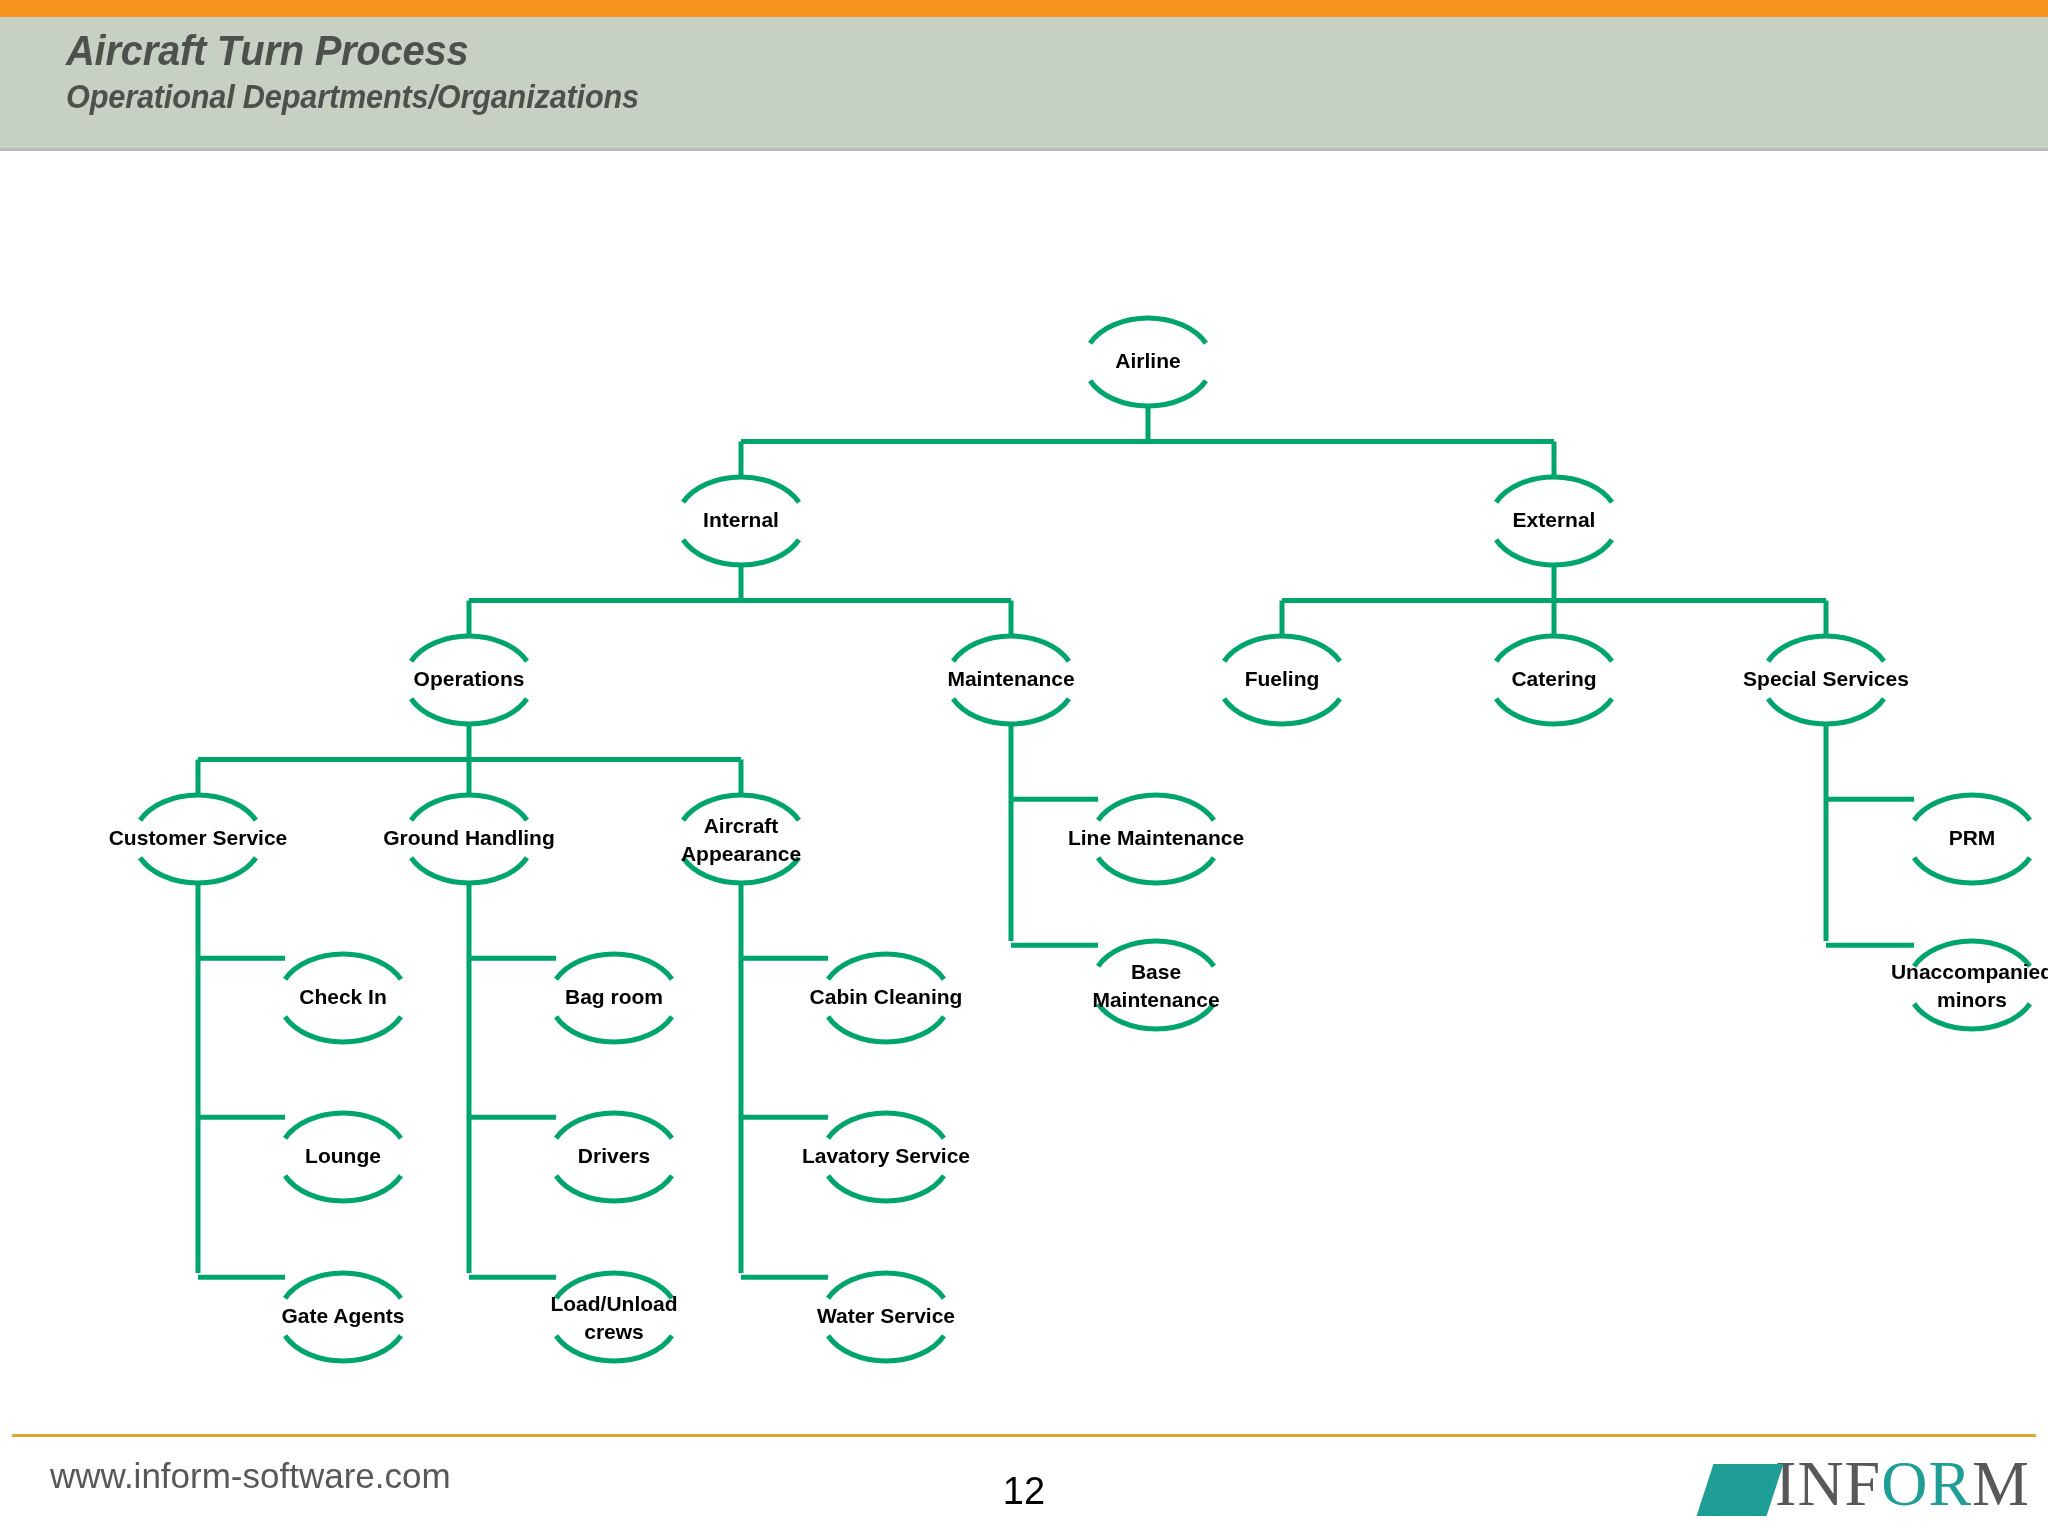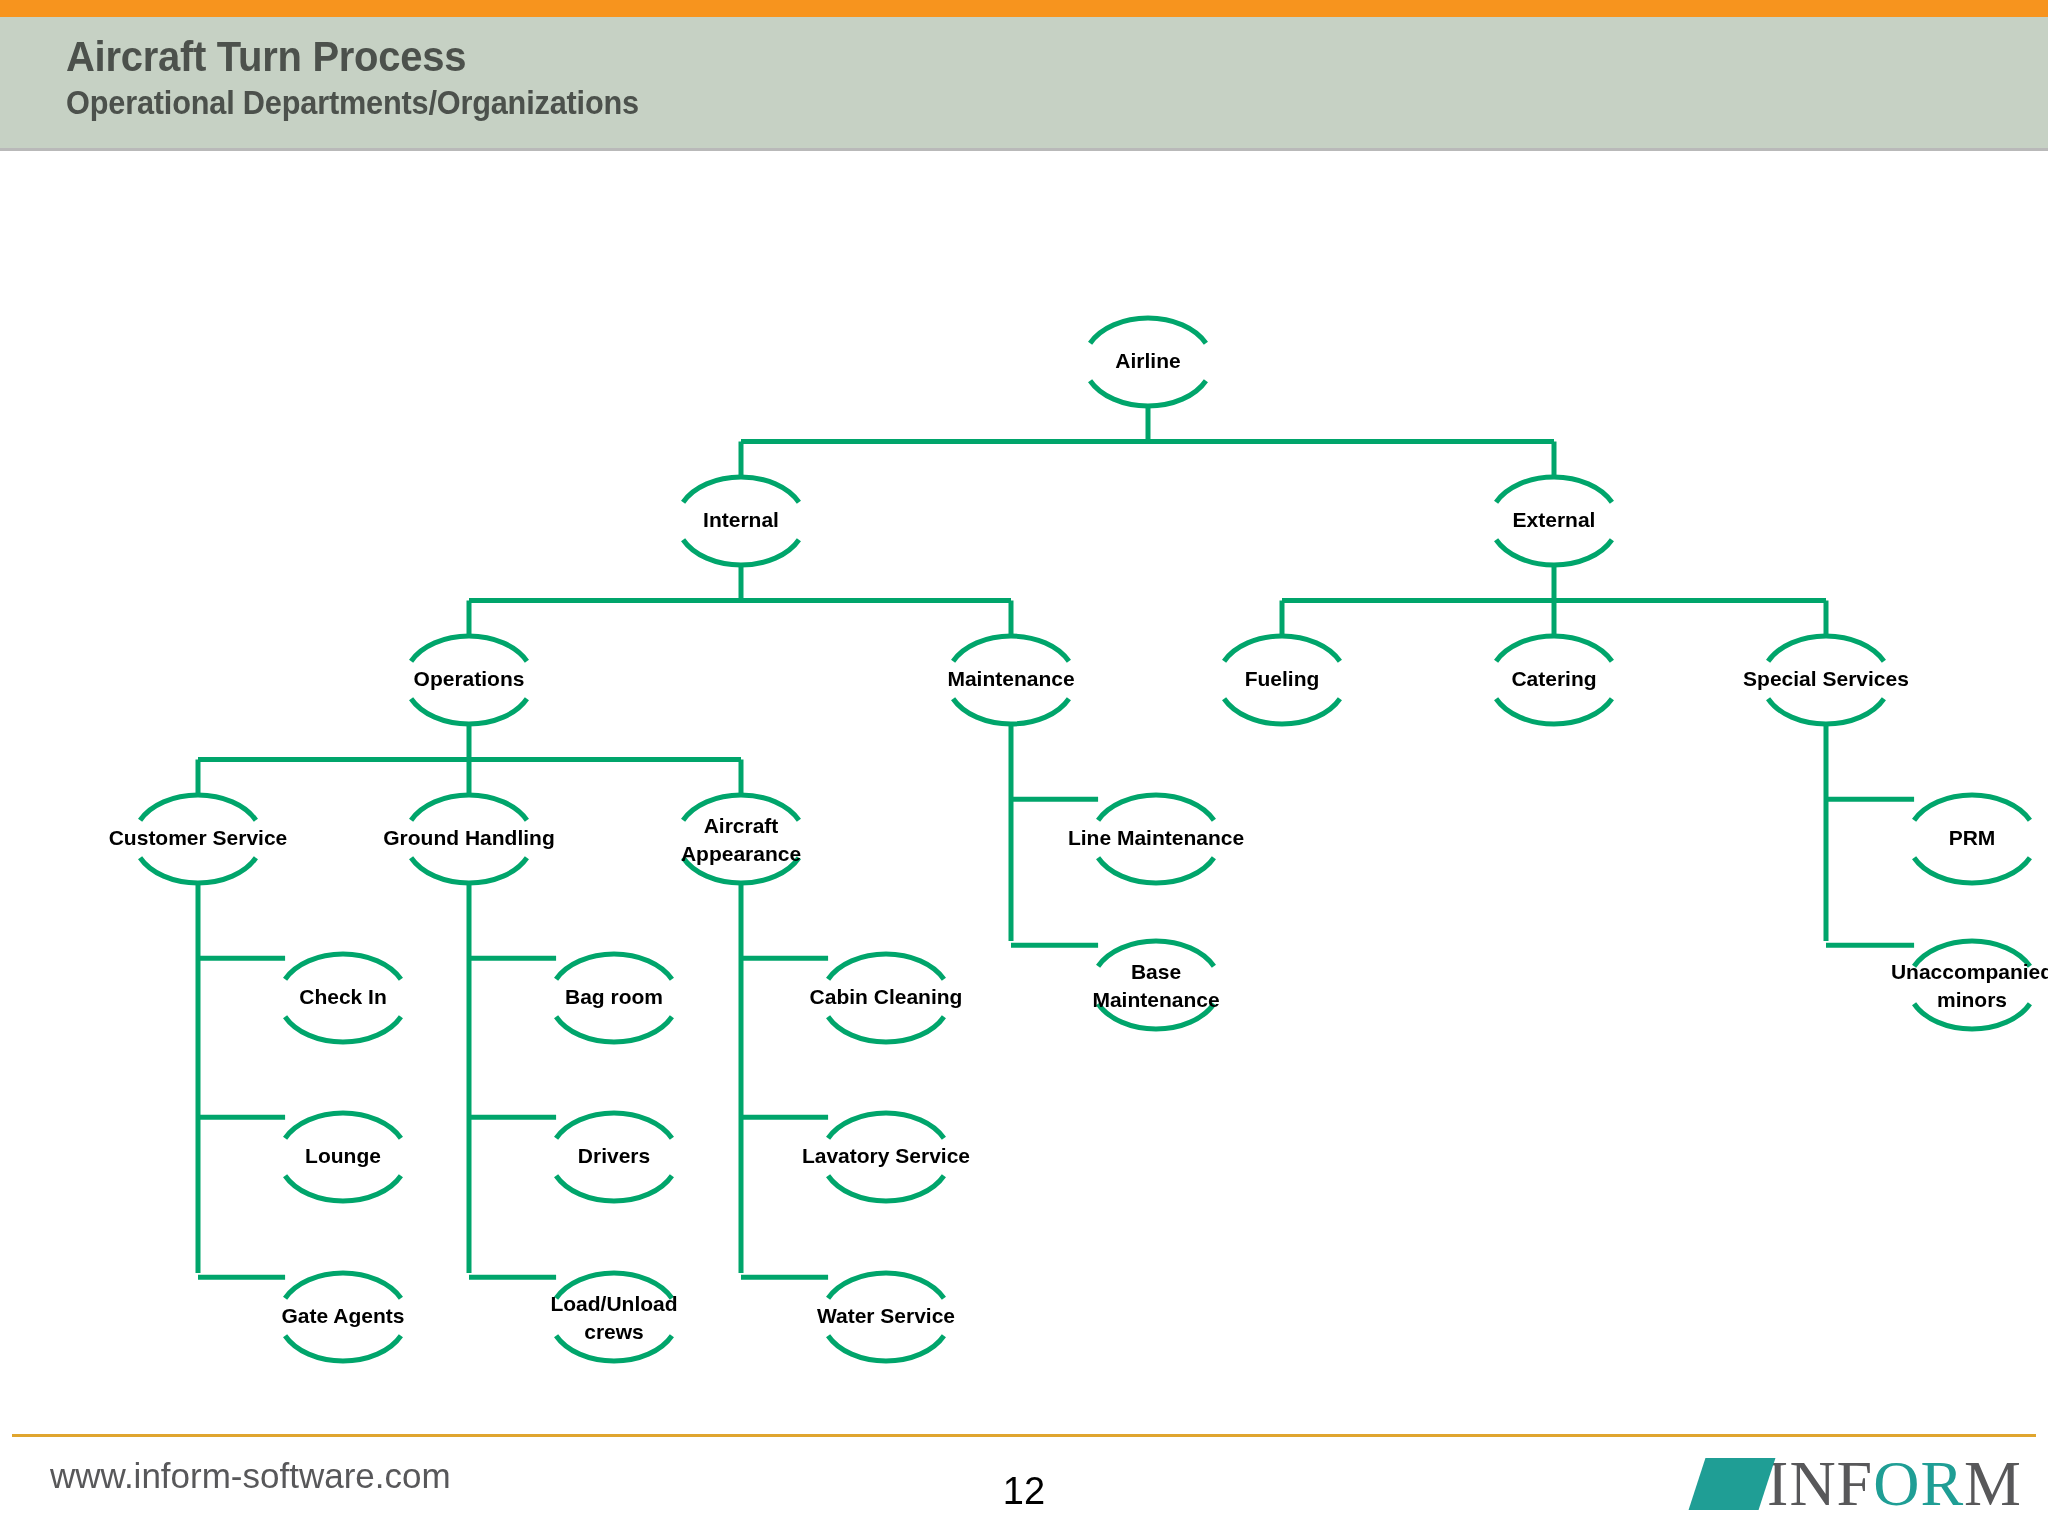--- a/index.html
+++ b/index.html
@@ -35,22 +35,23 @@
   #header-bottom-rule {
     position: absolute;
     left: 0; top: 148px;
     width: 2048px;
     height: 3px;
     background: #b9b9b9;
   }
   #title-block {
     position: absolute;
     left: 66px;
-    top: 33px;
+    top: 27px;
     width: 1500px;
+    font-style: italic;
   }
   #slide-title {
     font-size: 43px;
     font-weight: bold;
     color: #4c514c;
     letter-spacing: -0.3px;
     line-height: 1.07;
     font-stretch: condensed;
     white-space: nowrap;
     margin: 0;
@@ -128,24 +129,24 @@
     left: 0;
     top: 36px;
     width: 2048px;
     text-align: center;
     font-size: 38px;
     color: #000000;
     font-family: "Liberation Sans", sans-serif;
   }
   #footer-logo {
     position: absolute;
-    right: 26px;
+    right: 18px;
     top: 18px;
     display: flex;
-    align-items: center;
+    align-items: flex-end;
   }
   #logo-mark {
     width: 70px;
     height: 52px;
     background: #1f9e95;
     transform: skewX(-18deg);
   }
   #logo-wordmark {
     font-family: "Liberation Serif", serif;
     font-size: 64px;

